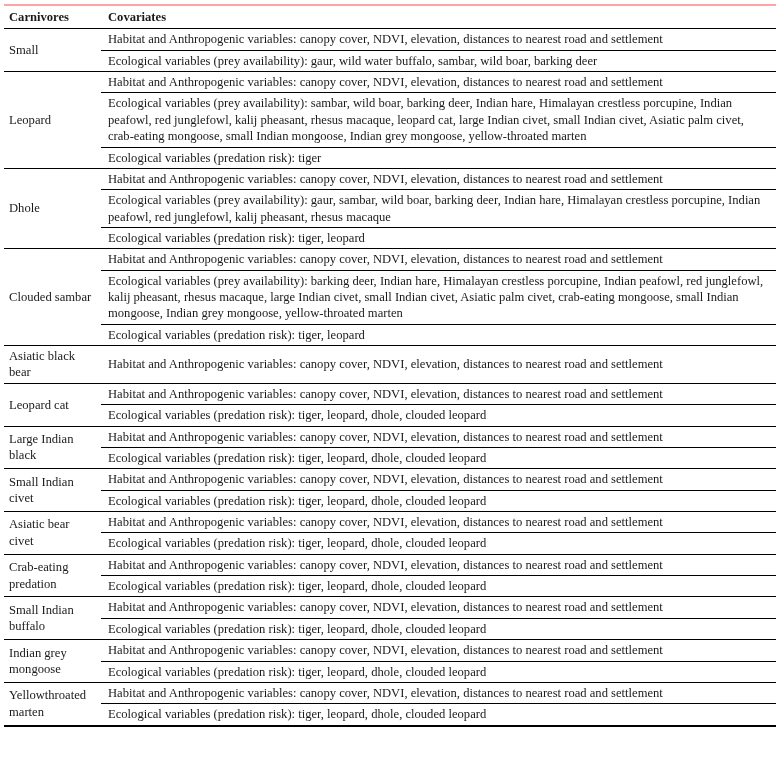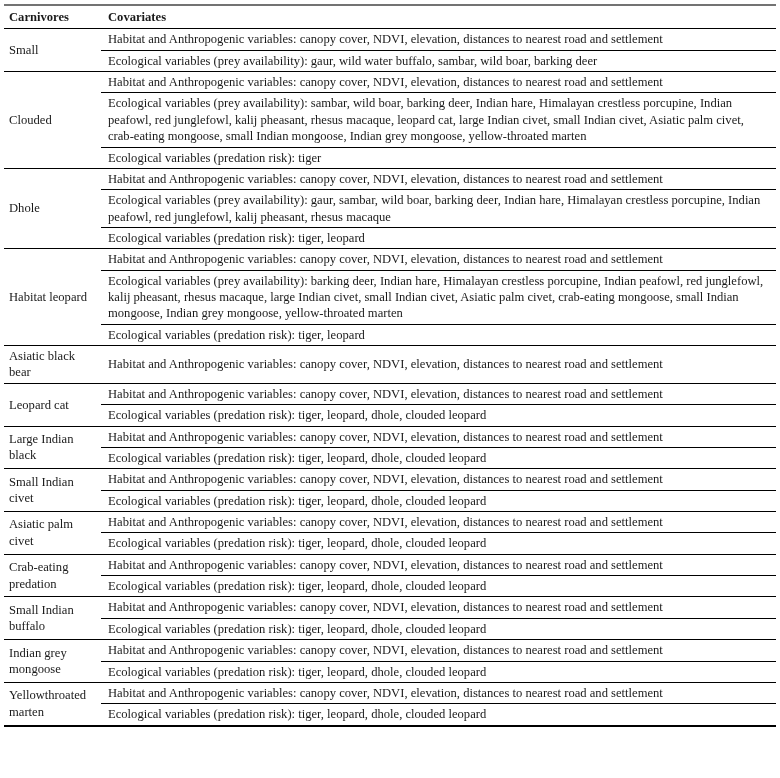--- a/index.html
+++ b/index.html
@@ -19,21 +19,21 @@
     padding: 4px 4px 0 4px;
     background: #ffffff;
     overflow: hidden;
   }
   table.covariate-table {
     width: 100%;
     border-collapse: collapse;
     table-layout: fixed;
     font-size: 12.6px;
     line-height: 1.3;
-    border-top: 2px solid #737373;
+    border-top: 2px solid #fca5a5;
     border-bottom: 2px solid #000;
   }
   col.c-carnivore { width: 97px; }
   col.c-covariates { width: auto; }
   th {
     font-weight: bold;
     text-align: left;
     vertical-align: top;
     padding: 3px 4px 3px 5px;
     border-bottom: 1.2px solid #000;
@@ -70,41 +70,41 @@
     <tbody>
 
     <tr>
           <td class="carnivore" rowspan="2">Small</td>
           <td class="covariate">Habitat and Anthropogenic variables: canopy cover, NDVI, elevation, distances to nearest road and settlement</td>
         </tr>
         <tr>
           <td class="covariate">Ecological variables (prey availability): gaur, wild water buffalo, sambar, wild boar, barking deer</td>
         </tr>
         <tr>
-          <td class="carnivore" rowspan="3">Clouded</td>
+          <td class="carnivore" rowspan="3">Leopard</td>
           <td class="covariate">Habitat and Anthropogenic variables: canopy cover, NDVI, elevation, distances to nearest road and settlement</td>
         </tr>
         <tr>
           <td class="covariate">Ecological variables (prey availability): sambar, wild boar, barking deer, Indian hare, Himalayan crestless porcupine, Indian peafowl, red junglefowl, kalij pheasant, rhesus macaque, leopard cat, large Indian civet, small Indian civet, Asiatic palm civet, crab-eating mongoose, small Indian mongoose, Indian grey mongoose, yellow-throated marten</td>
         </tr>
         <tr>
           <td class="covariate">Ecological variables (predation risk): tiger</td>
         </tr>
         <tr>
           <td class="carnivore" rowspan="3">Dhole</td>
           <td class="covariate">Habitat and Anthropogenic variables: canopy cover, NDVI, elevation, distances to nearest road and settlement</td>
         </tr>
         <tr>
           <td class="covariate">Ecological variables (prey availability): gaur, sambar, wild boar, barking deer, Indian hare, Himalayan crestless porcupine, Indian peafowl, red junglefowl, kalij pheasant, rhesus macaque</td>
         </tr>
         <tr>
           <td class="covariate">Ecological variables (predation risk): tiger, leopard</td>
         </tr>
         <tr>
-          <td class="carnivore" rowspan="3">Habitat leopard</td>
+          <td class="carnivore" rowspan="3">Clouded sambar</td>
           <td class="covariate">Habitat and Anthropogenic variables: canopy cover, NDVI, elevation, distances to nearest road and settlement</td>
         </tr>
         <tr>
           <td class="covariate">Ecological variables (prey availability): barking deer, Indian hare, Himalayan crestless porcupine, Indian peafowl, red junglefowl, kalij pheasant, rhesus macaque, large Indian civet, small Indian civet, Asiatic palm civet, crab-eating mongoose, small Indian mongoose, Indian grey mongoose, yellow-throated marten</td>
         </tr>
         <tr>
           <td class="covariate">Ecological variables (predation risk): tiger, leopard</td>
         </tr>
         <tr>
           <td class="carnivore" rowspan="1">Asiatic black bear</td>
@@ -125,21 +125,21 @@
           <td class="covariate">Ecological variables (predation risk): tiger, leopard, dhole, clouded leopard</td>
         </tr>
         <tr>
           <td class="carnivore" rowspan="2">Small Indian civet</td>
           <td class="covariate">Habitat and Anthropogenic variables: canopy cover, NDVI, elevation, distances to nearest road and settlement</td>
         </tr>
         <tr>
           <td class="covariate">Ecological variables (predation risk): tiger, leopard, dhole, clouded leopard</td>
         </tr>
         <tr>
-          <td class="carnivore" rowspan="2">Asiatic palm civet</td>
+          <td class="carnivore" rowspan="2">Asiatic bear civet</td>
           <td class="covariate">Habitat and Anthropogenic variables: canopy cover, NDVI, elevation, distances to nearest road and settlement</td>
         </tr>
         <tr>
           <td class="covariate">Ecological variables (predation risk): tiger, leopard, dhole, clouded leopard</td>
         </tr>
         <tr>
           <td class="carnivore" rowspan="2">Crab-eating predation</td>
           <td class="covariate">Habitat and Anthropogenic variables: canopy cover, NDVI, elevation, distances to nearest road and settlement</td>
         </tr>
         <tr>

